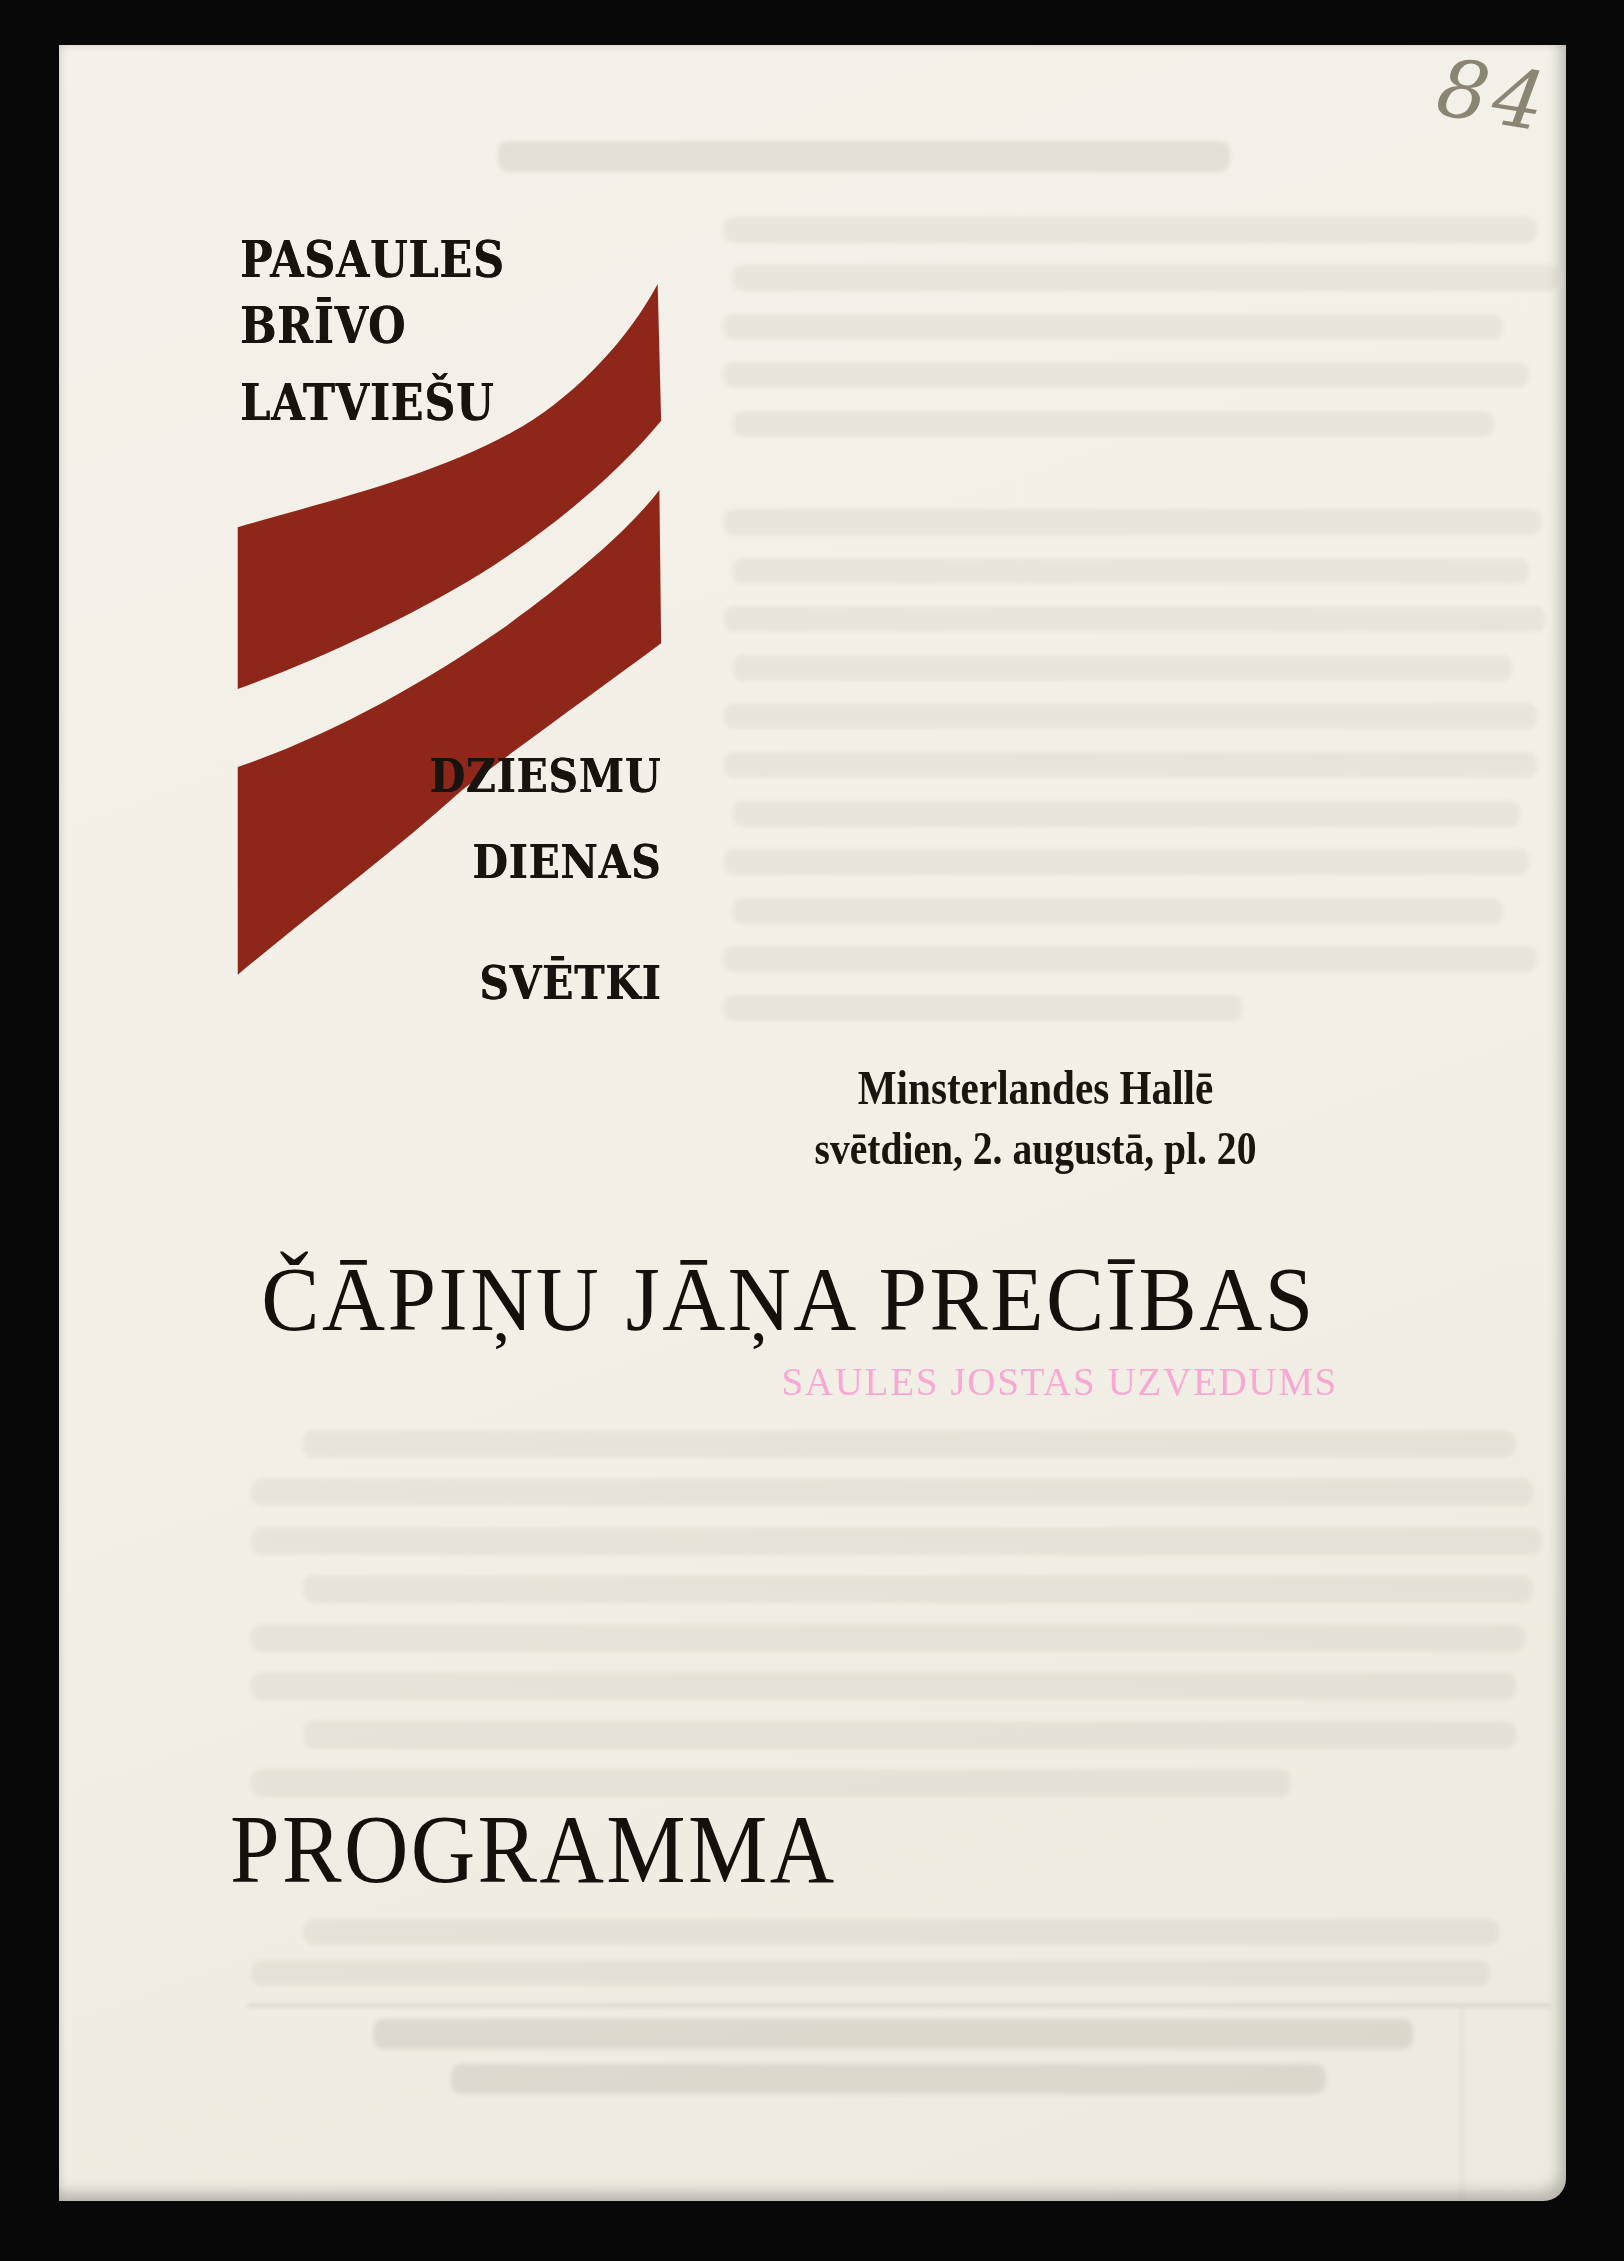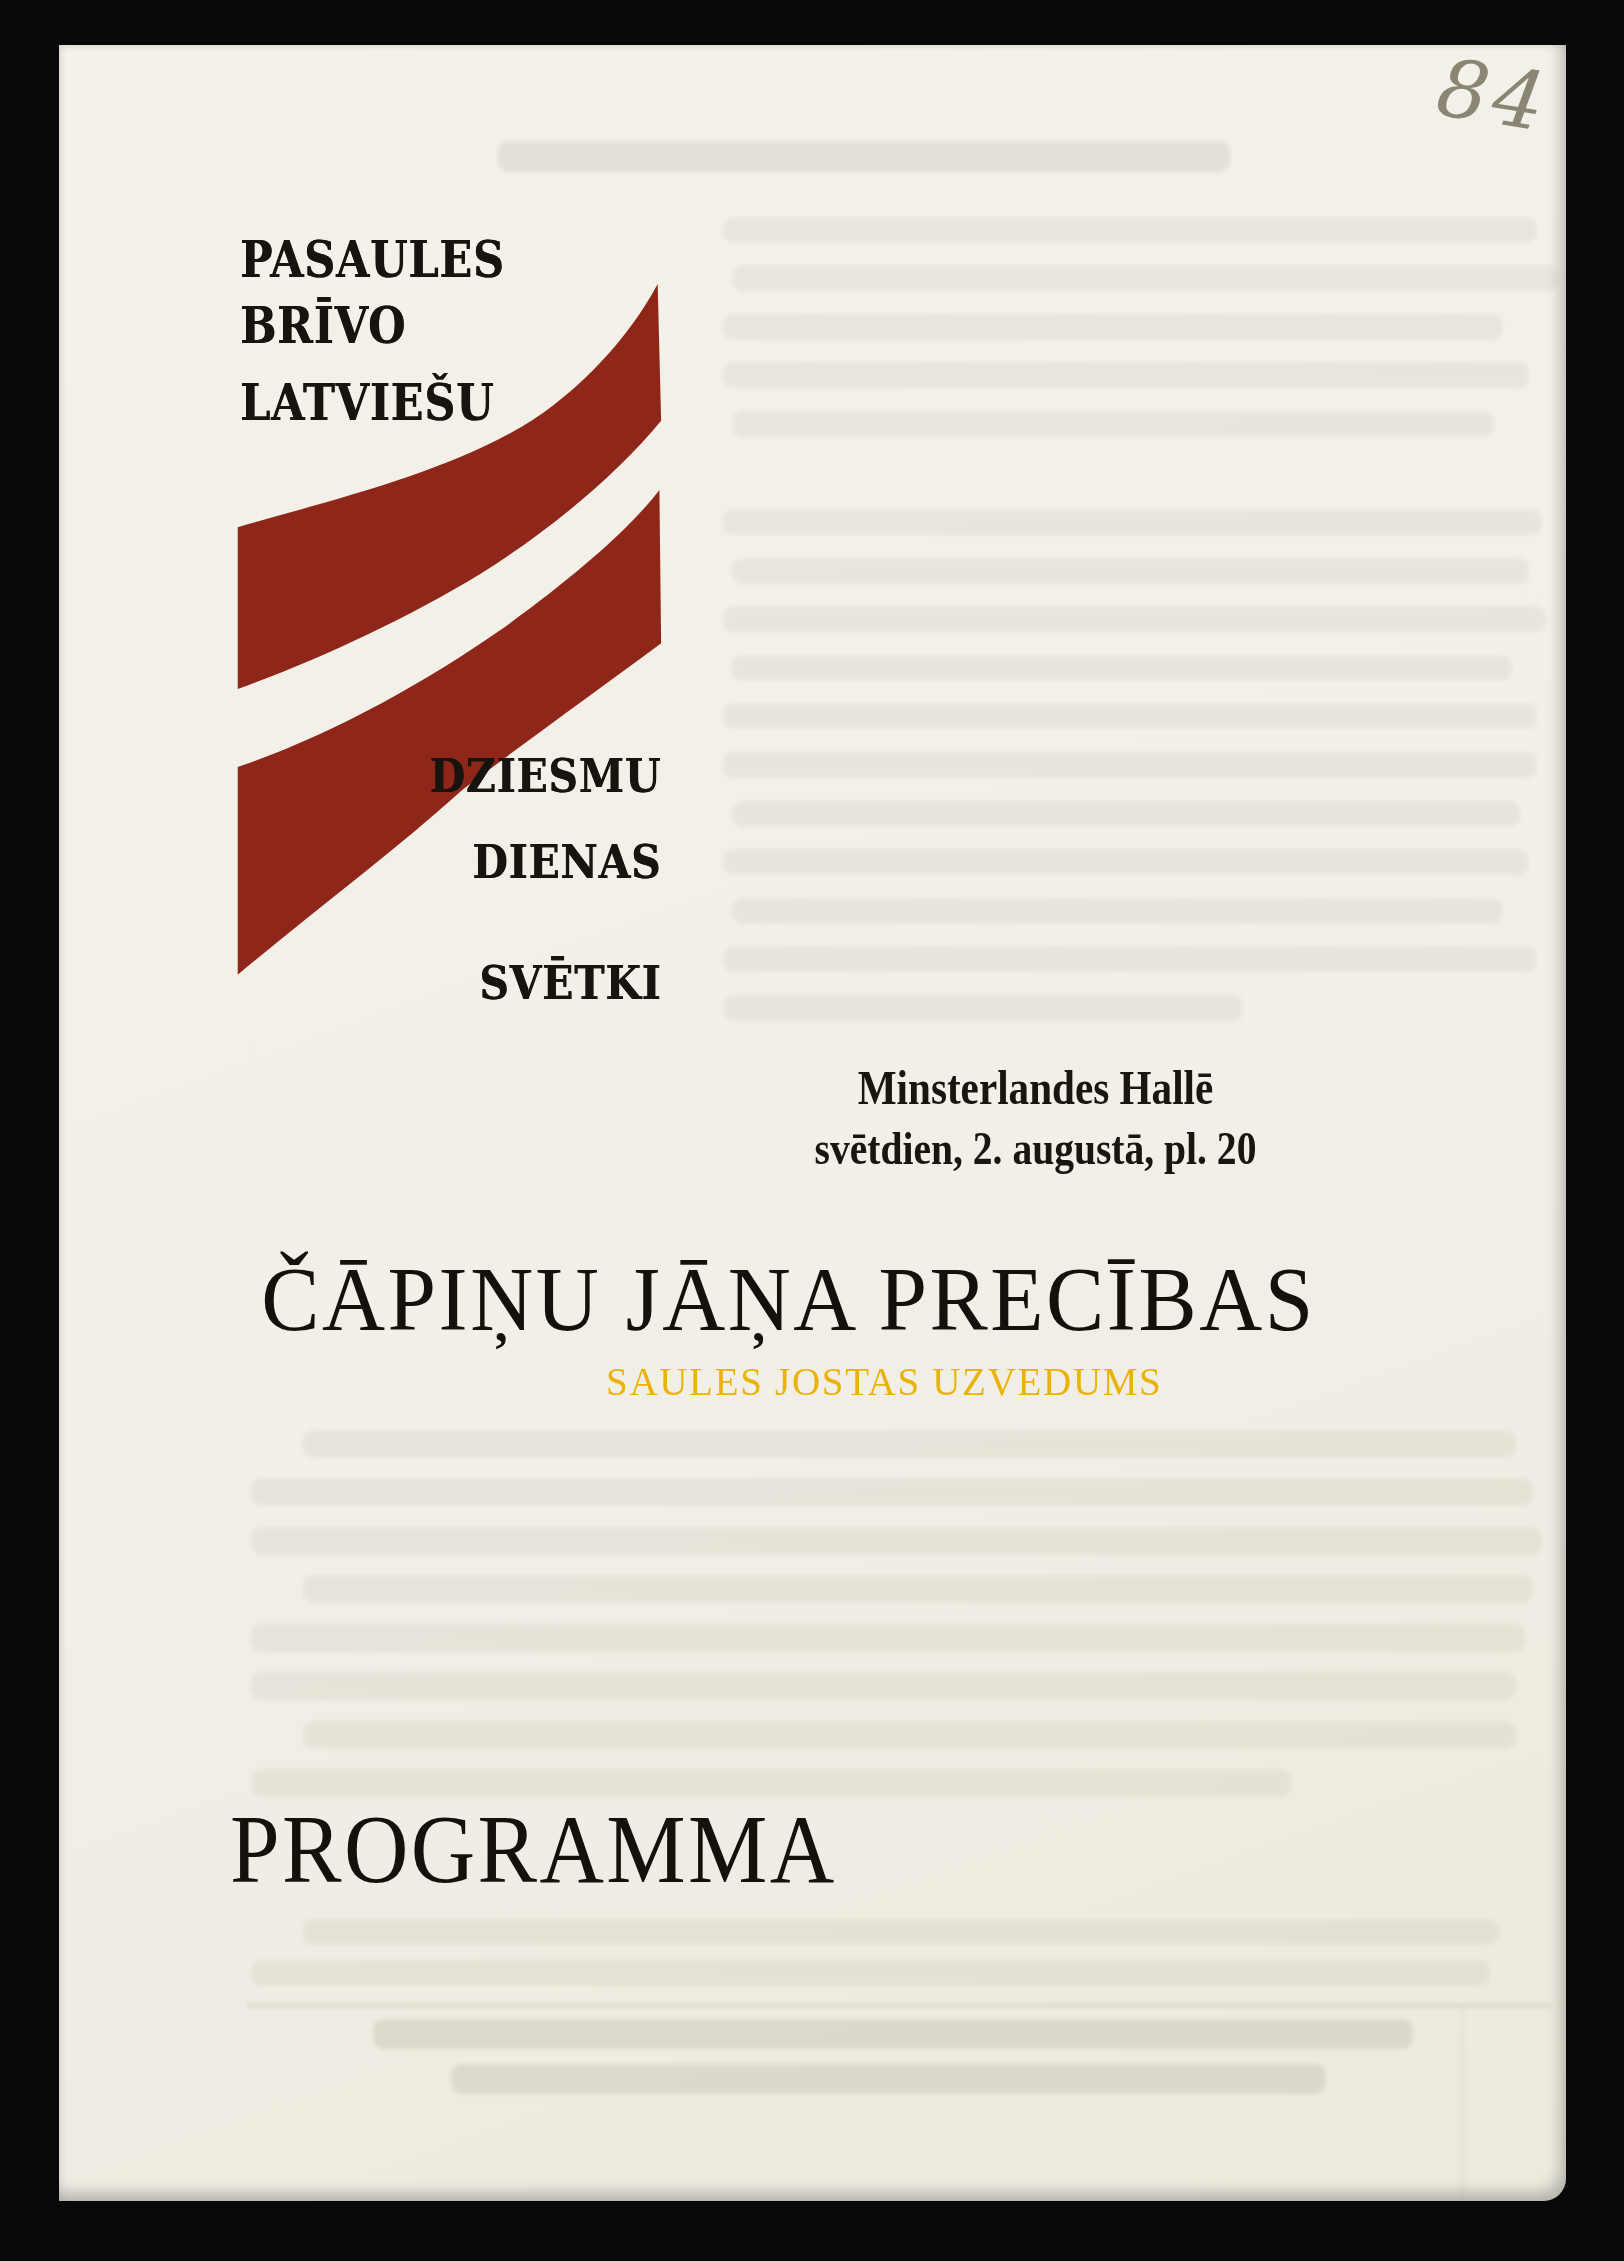--- a/index.html
+++ b/index.html
@@ -66,23 +66,23 @@
   }
   
   .title{
     left:208px;top:1255px;width:1161px;text-align:center;
     font-family:"Liberation Serif", serif;font-weight:500;
     font-size:90px;color:#14100c;letter-spacing:2.6px;
     transform:scaleX(0.97);transform-origin:center top;
     white-space:nowrap;
   }
   .subtitle{
-    left:606px;top:1362px;width:732px;
+    left:606px;top:1362px;width:732px;text-align:right;
     font-family:"Liberation Serif", serif;font-weight:500;
-    font-size:39px;color:#eab308;letter-spacing:1.7px;
+    font-size:39px;color:#f9a8d4;letter-spacing:1.7px;
     white-space:nowrap;
   }
   
   .program{
     left:230px;top:1801px;
     font-family:"Liberation Serif", serif;font-weight:500;
     font-size:97px;color:#14100c;letter-spacing:2.6px;
     transform:scaleX(0.92);transform-origin:left top;
     white-space:nowrap;
   }

